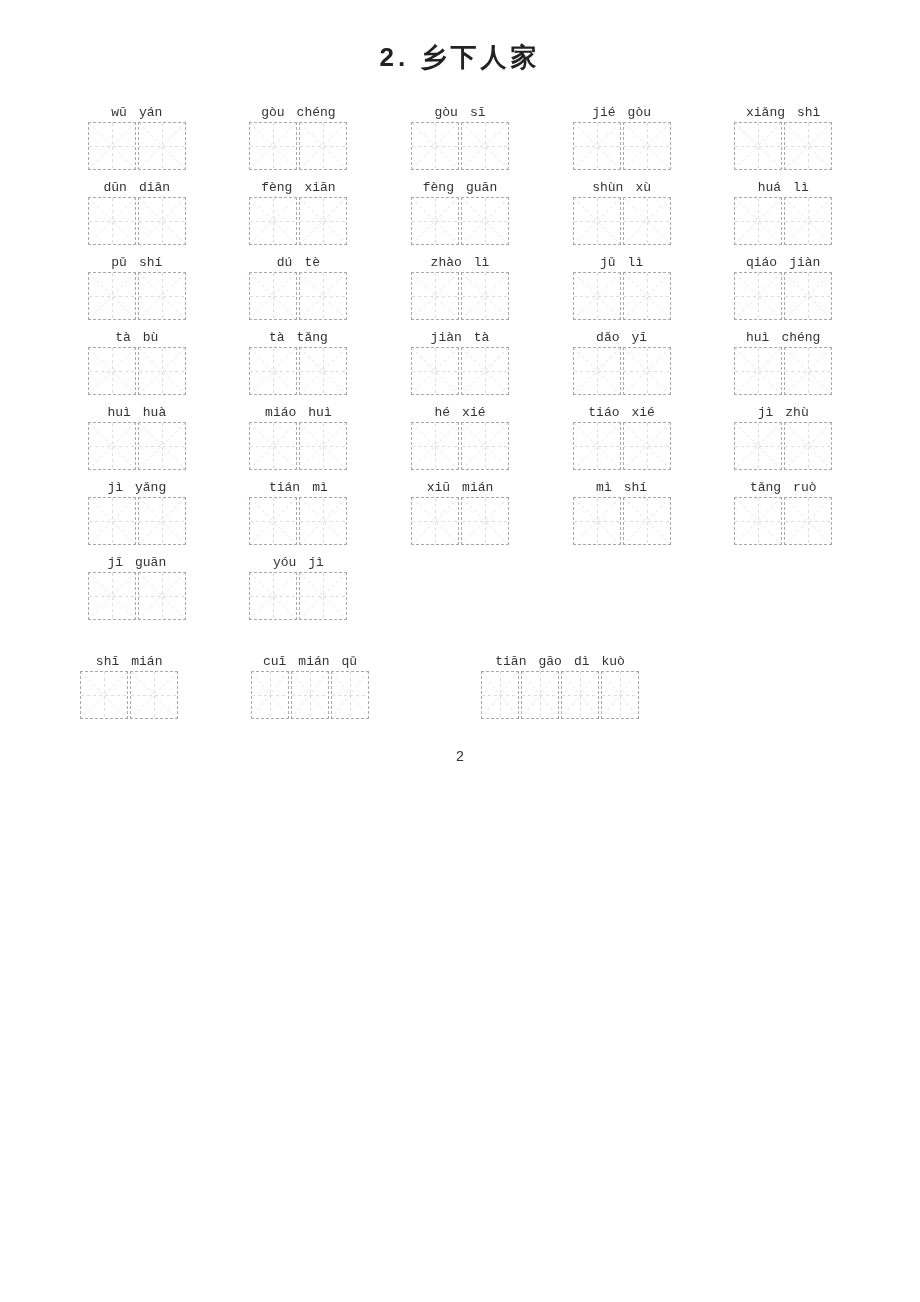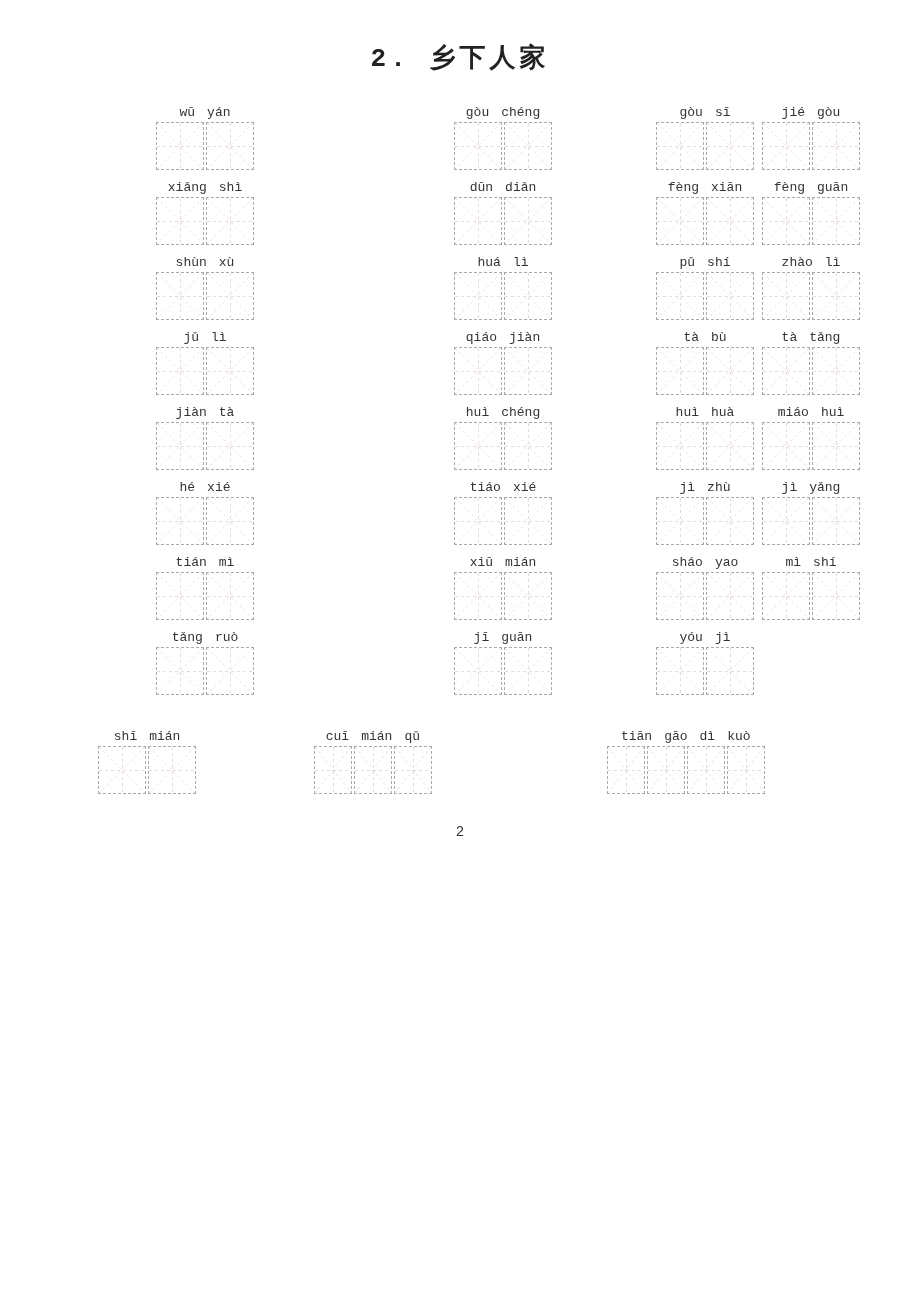--- a/index.html
+++ b/index.html
@@ -11,26 +11,26 @@
       display: flex;
       flex-direction: column;
       align-items: center;
       padding: 40px 60px 60px 60px;
     }
     .page-title {
       font-size: 26px;
       font-weight: bold;
       color: #222;
       margin-bottom: 30px;
-      font-family: Liberation Mono, monospace;
+      font-family: Liberation Sans, sans-serif;
       letter-spacing: 4px;
     }
     .grid-container {
       display: grid;
-      grid-template-columns: repeat(2, 1fr);
+      grid-template-columns: repeat(5, 1fr);
       gap: 10px 8px;
       width: 100%;
     }
     .word-cell {
       display: flex;
       flex-direction: column;
       align-items: center;
     }
     .pinyin-row {
       display: flex;
@@ -379,20 +379,41 @@
         <div class="char-box">
           <div class="diag"><svg viewBox="0 0 48 48" xmlns="http://www.w3.org/2000/svg">
     <line x1="0" y1="0" x2="48" y2="48" stroke="#e8b4c8" stroke-width="0.5" stroke-dasharray="3,3"></line>
     <line x1="48" y1="0" x2="0" y2="48" stroke="#e8b4c8" stroke-width="0.5" stroke-dasharray="3,3"></line>
   </svg></div>
         </div>
       </div>
     </div>
     <div class="word-cell">
       <div class="pinyin-row">
+        <span class="pinyin-text">dú</span>
+        <span> </span>
+        <span class="pinyin-text">tè</span>
+      </div>
+      <div class="char-grid">
+        <div class="char-box">
+          <div class="diag"><svg viewBox="0 0 48 48" xmlns="http://www.w3.org/2000/svg">
+    <line x1="0" y1="0" x2="48" y2="48" stroke="#e8b4c8" stroke-width="0.5" stroke-dasharray="3,3"></line>
+    <line x1="48" y1="0" x2="0" y2="48" stroke="#e8b4c8" stroke-width="0.5" stroke-dasharray="3,3"></line>
+  </svg></div>
+        </div>
+        <div class="char-box">
+          <div class="diag"><svg viewBox="0 0 48 48" xmlns="http://www.w3.org/2000/svg">
+    <line x1="0" y1="0" x2="48" y2="48" stroke="#e8b4c8" stroke-width="0.5" stroke-dasharray="3,3"></line>
+    <line x1="48" y1="0" x2="0" y2="48" stroke="#e8b4c8" stroke-width="0.5" stroke-dasharray="3,3"></line>
+  </svg></div>
+        </div>
+      </div>
+    </div>
+    <div class="word-cell">
+      <div class="pinyin-row">
         <span class="pinyin-text">zhào</span>
         <span> </span>
         <span class="pinyin-text">lì</span>
       </div>
       <div class="char-grid">
         <div class="char-box">
           <div class="diag"><svg viewBox="0 0 48 48" xmlns="http://www.w3.org/2000/svg">
     <line x1="0" y1="0" x2="48" y2="48" stroke="#e8b4c8" stroke-width="0.5" stroke-dasharray="3,3"></line>
     <line x1="48" y1="0" x2="0" y2="48" stroke="#e8b4c8" stroke-width="0.5" stroke-dasharray="3,3"></line>
   </svg></div>
@@ -505,20 +526,41 @@
         <div class="char-box">
           <div class="diag"><svg viewBox="0 0 48 48" xmlns="http://www.w3.org/2000/svg">
     <line x1="0" y1="0" x2="48" y2="48" stroke="#e8b4c8" stroke-width="0.5" stroke-dasharray="3,3"></line>
     <line x1="48" y1="0" x2="0" y2="48" stroke="#e8b4c8" stroke-width="0.5" stroke-dasharray="3,3"></line>
   </svg></div>
         </div>
       </div>
     </div>
     <div class="word-cell">
       <div class="pinyin-row">
+        <span class="pinyin-text">dǎo</span>
+        <span> </span>
+        <span class="pinyin-text">yī</span>
+      </div>
+      <div class="char-grid">
+        <div class="char-box">
+          <div class="diag"><svg viewBox="0 0 48 48" xmlns="http://www.w3.org/2000/svg">
+    <line x1="0" y1="0" x2="48" y2="48" stroke="#e8b4c8" stroke-width="0.5" stroke-dasharray="3,3"></line>
+    <line x1="48" y1="0" x2="0" y2="48" stroke="#e8b4c8" stroke-width="0.5" stroke-dasharray="3,3"></line>
+  </svg></div>
+        </div>
+        <div class="char-box">
+          <div class="diag"><svg viewBox="0 0 48 48" xmlns="http://www.w3.org/2000/svg">
+    <line x1="0" y1="0" x2="48" y2="48" stroke="#e8b4c8" stroke-width="0.5" stroke-dasharray="3,3"></line>
+    <line x1="48" y1="0" x2="0" y2="48" stroke="#e8b4c8" stroke-width="0.5" stroke-dasharray="3,3"></line>
+  </svg></div>
+        </div>
+      </div>
+    </div>
+    <div class="word-cell">
+      <div class="pinyin-row">
         <span class="pinyin-text">huì</span>
         <span> </span>
         <span class="pinyin-text">chéng</span>
       </div>
       <div class="char-grid">
         <div class="char-box">
           <div class="diag"><svg viewBox="0 0 48 48" xmlns="http://www.w3.org/2000/svg">
     <line x1="0" y1="0" x2="48" y2="48" stroke="#e8b4c8" stroke-width="0.5" stroke-dasharray="3,3"></line>
     <line x1="48" y1="0" x2="0" y2="48" stroke="#e8b4c8" stroke-width="0.5" stroke-dasharray="3,3"></line>
   </svg></div>
@@ -676,41 +718,20 @@
     <line x1="48" y1="0" x2="0" y2="48" stroke="#e8b4c8" stroke-width="0.5" stroke-dasharray="3,3"></line>
   </svg></div>
         </div>
       </div>
     </div>
     <div class="word-cell">
       <div class="pinyin-row">
         <span class="pinyin-text">xiū</span>
         <span> </span>
         <span class="pinyin-text">mián</span>
-      </div>
-      <div class="char-grid">
-        <div class="char-box">
-          <div class="diag"><svg viewBox="0 0 48 48" xmlns="http://www.w3.org/2000/svg">
-    <line x1="0" y1="0" x2="48" y2="48" stroke="#e8b4c8" stroke-width="0.5" stroke-dasharray="3,3"></line>
-    <line x1="48" y1="0" x2="0" y2="48" stroke="#e8b4c8" stroke-width="0.5" stroke-dasharray="3,3"></line>
-  </svg></div>
-        </div>
-        <div class="char-box">
-          <div class="diag"><svg viewBox="0 0 48 48" xmlns="http://www.w3.org/2000/svg">
-    <line x1="0" y1="0" x2="48" y2="48" stroke="#e8b4c8" stroke-width="0.5" stroke-dasharray="3,3"></line>
-    <line x1="48" y1="0" x2="0" y2="48" stroke="#e8b4c8" stroke-width="0.5" stroke-dasharray="3,3"></line>
-  </svg></div>
-        </div>
-      </div>
-    </div>
-    <div class="word-cell">
-      <div class="pinyin-row">
-        <span class="pinyin-text">sháo</span>
-        <span> </span>
-        <span class="pinyin-text">yao</span>
       </div>
       <div class="char-grid">
         <div class="char-box">
           <div class="diag"><svg viewBox="0 0 48 48" xmlns="http://www.w3.org/2000/svg">
     <line x1="0" y1="0" x2="48" y2="48" stroke="#e8b4c8" stroke-width="0.5" stroke-dasharray="3,3"></line>
     <line x1="48" y1="0" x2="0" y2="48" stroke="#e8b4c8" stroke-width="0.5" stroke-dasharray="3,3"></line>
   </svg></div>
         </div>
         <div class="char-box">
           <div class="diag"><svg viewBox="0 0 48 48" xmlns="http://www.w3.org/2000/svg">

